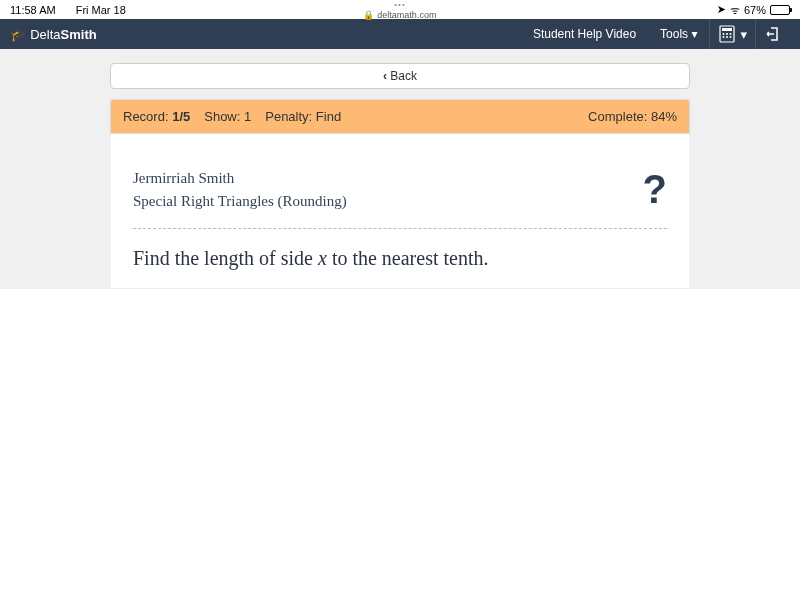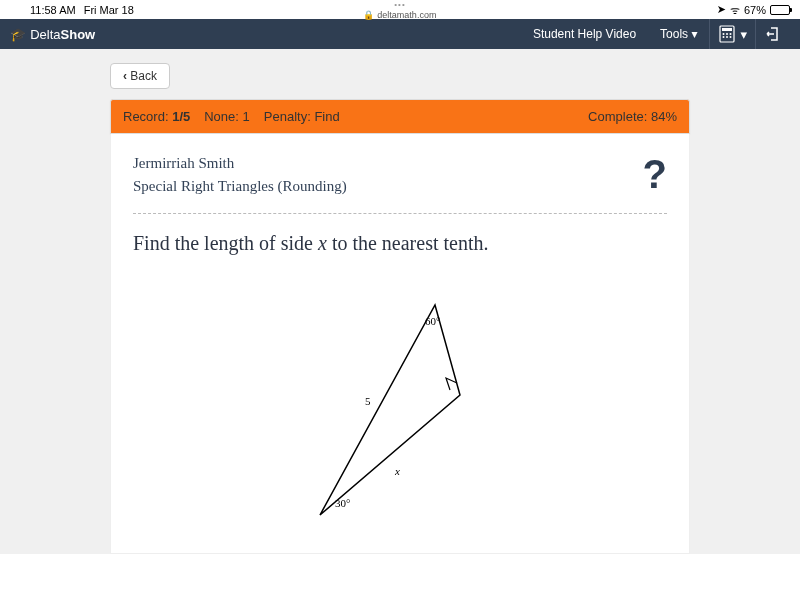--- a/index.html
+++ b/index.html
@@ -1,37 +1,37 @@
 <!DOCTYPE html>
 <html><head>
 <meta charset="utf-8">
 <style>
   * { box-sizing: border-box; margin: 0; padding: 0; }
   body { font-family: -apple-system, Helvetica, Arial, sans-serif; background: #fff; width: 800px; height: 600px; overflow: hidden; }
   .status-bar { display: flex; justify-content: space-between; align-items: center; padding: 2px 10px; font-size: 11px; font-weight: 500; }
-  .status-left { display: flex; gap: 8px; margin-left: 20px; }
+  .status-left { display: flex; gap: 20px; }
   .status-center { font-size: 9px; color: #555; position: absolute; left: 50%; transform: translateX(-50%); display:flex; flex-direction:column; align-items:center; gap:1px;}
   .status-right { display: flex; gap: 4px; align-items: center; }
   .dots { letter-spacing: 1px; color:#999; font-size:8px; }
   .navbar { background: #2f3e52; color: #fff; display: flex; align-items: center; padding: 0 10px; height: 30px; font-size: 13px; }
   .brand { display: flex; align-items: center; gap: 4px; font-weight: 400; }
   .brand b { font-weight: 600; }
   .nav-spacer { flex: 1; }
   .nav-link { color: #fff; padding: 0 12px; font-size: 12px; cursor: pointer; }
   .nav-icon-box { border-left: 1px solid #47556a; height: 30px; display:flex; align-items:center; padding: 0 8px; }
   .page { background: #f0f0f0; padding: 14px 0 0 0; display:flex; justify-content:center; }
   .container { width: 580px; }
-  .toprow { display:flex; justify-content:space-between; margin-bottom: 10px; }
+  .toprow { display:flex; justify-content:space-between; margin-bottom: 10px; flex-direction: column; }
   .back-btn { background:#fff; border:1px solid #ccc; border-radius:4px; padding:5px 12px; font-size:12px; color:#333; cursor:pointer; }
   .back-btn::before { content:"‹ "; font-weight:bold; }
   .btn-dark { background:#2f3e52; color:#fff; border:none; border-radius:3px; padding:7px 12px; font-size:11px; margin-left:6px; cursor:pointer; }
-  .record-bar { background:#f97316; border:1px solid #ddd; border-radius:3px 3px 0 0; padding:9px 12px; font-size:13px; color:#333; display:flex; gap:14px; box-shadow: 0 1px 2px rgba(0,0,0,0.05); }
+  .record-bar { background:#fdba74; border:1px solid #ddd; border-radius:3px 3px 0 0; padding:9px 12px; font-size:13px; color:#333; display:flex; gap:14px; box-shadow: 0 1px 2px rgba(0,0,0,0.05); }
   .record-bar .spacer { flex:1; }
   .card { background:#fff; border:1px solid #eee; border-top:none; padding: 18px 22px; }
-  .student-head { display:flex; justify-content:space-between; align-items:flex-start; }
+  .student-head { display:flex; justify-content:space-between; align-items:flex-start;margin-top:15px; }
   .student-info { font-family: 'Comic Sans MS', 'Marker Felt', cursive; color:#334257; font-size:15px; line-height:1.55; }
   .help-q { font-size: 40px; font-weight: 900; color:#2f3e52; cursor:pointer; }
   .dashed { border:none; border-top:1px dashed #bbb; margin: 14px 0 18px 0; }
   .prompt { font-family: Georgia, 'Times New Roman', serif; font-size: 20px; color:#2c3443; }
   .prompt i { font-style: italic; }
   .figure { display:flex; justify-content:center; margin-top: 20px; }
   svg .tri { fill:#fff; stroke:#000; stroke-width:1.5; }
   svg text { font-size: 11px; font-family: Georgia, serif; }
   .battery { display:inline-block; width:20px; height:10px; border:1px solid #000; border-radius:2px; position:relative; }
   .battery::after { content:""; position:absolute; right:-3px; top:2px; width:2px; height:4px; background:#000; border-radius:0 1px 1px 0;}
@@ -53,21 +53,21 @@
     <span>➤</span>
     <span>ᯤ</span>
     <span>67%</span>
     <span class="battery"><span class="battery-fill"></span></span>
   </div>
 </div>
 
 <div class="navbar">
   <span class="brand">
     <span>🎓</span>
-    <span><span>Delta</span><b>Show</b></span>
+    <span><span>Delta</span><b>Smith</b></span>
   </span>
   <span class="nav-spacer"></span>
   <span class="nav-link">Student Help Video</span>
   <span class="nav-link"><span>Tools</span> <span>▾</span></span>
   <span class="nav-icon-box">
     <svg width="18" height="18" viewBox="0 0 18 18">
         <rect x="2" y="1" width="14" height="16" rx="1" fill="none" stroke="#fff" stroke-width="1.2"></rect>
         <rect x="4" y="3" width="10" height="3" fill="#fff"></rect>
         <circle cx="5.5" cy="9" r="1" fill="#fff"></circle>
         <circle cx="9" cy="9" r="1" fill="#fff"></circle>
@@ -87,43 +87,33 @@
 </div>
 
 <div class="page">
   <div class="container">
     <div class="toprow">
       <button class="back-btn">Back</button>
     </div>
 
     <div class="record-bar">
       <span><span>Record:</span> <b>1/5</b></span>
-      <span><span>None:</span> <span>1</span></span>
+      <span><span>Show:</span> <span>1</span></span>
       <span><span>Penalty:</span> <span>Find</span></span>
       <span class="spacer"></span>
       <span><span>Complete:</span> <span>84%</span></span>
     </div>
 
     <div class="card">
       <div class="student-head">
         <div class="student-info">
           <div>Jermirriah Smith</div>
           <div>Special Right Triangles (Rounding)</div>
         </div>
         <div class="help-q">?</div>
       </div>
       <hr class="dashed">
       <p class="prompt">
         <span>Find the length of side </span><i>x</i><span> to the nearest tenth.</span>
       </p>
-      <div class="figure">
-        <svg width="220" height="260" viewBox="0 0 220 260">
-          <polygon class="tri" points="30,240 145,30 170,120"></polygon>
-          <path d="M160 115 L156 103 L167 108" fill="none" stroke="#000" stroke-width="1.2"></path>
-          <text x="135" y="50">60°</text>
-          <text x="45" y="232">30°</text>
-          <text x="75" y="130">5</text>
-          <text x="105" y="200" font-style="italic">x</text>
-        </svg>
-      </div>
     </div>
   </div>
 </div>
 
 </body></html>

